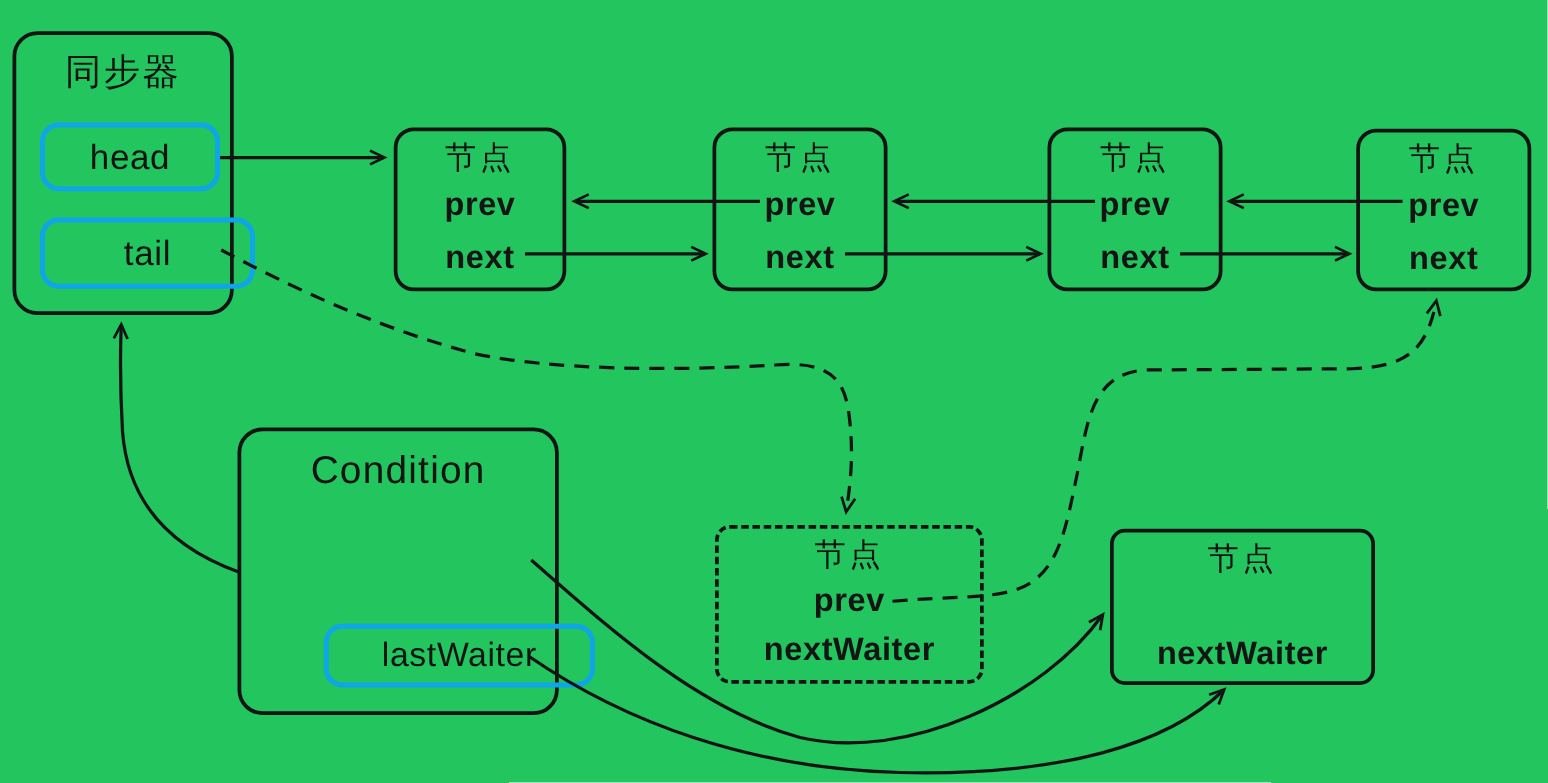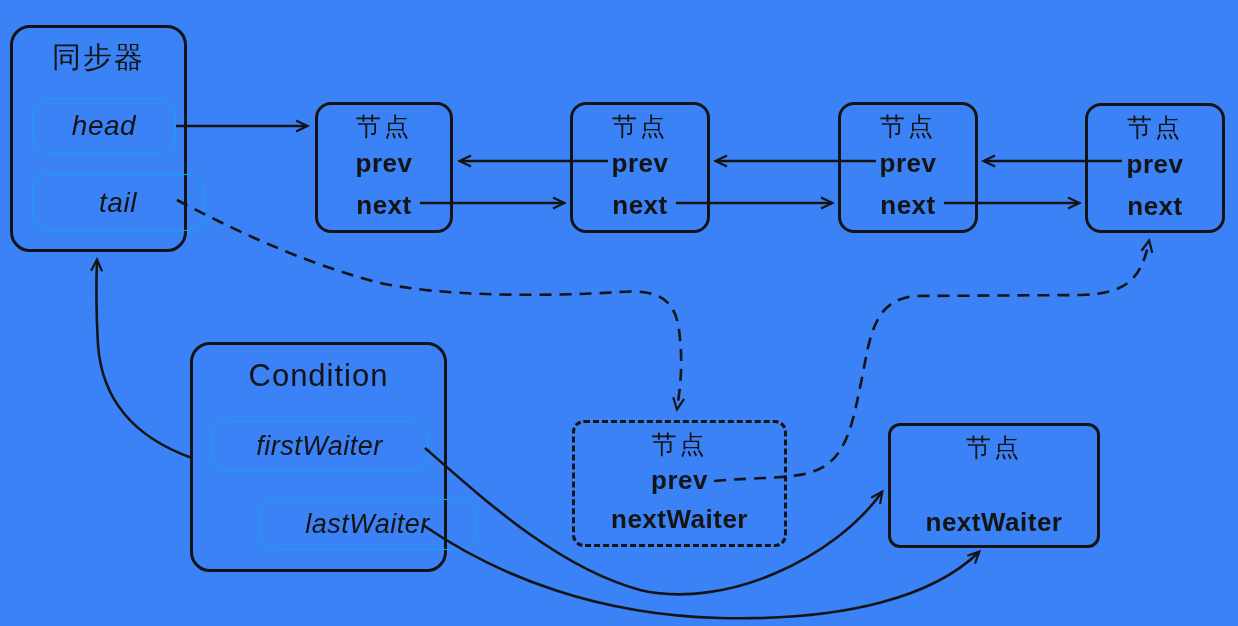--- a/index.html
+++ b/index.html
@@ -1,28 +1,28 @@
 <!DOCTYPE html>
 <html><head>
 <meta charset="utf-8">
 <style>
   html,body{margin:0;padding:0;background:#ffffff;}
   #canvas{
-    position:relative;width:1238px;height:626px;background:#3b82f6;overflow:hidden;
+    position:relative;width:1238px;height:626px;background:#22c55e;overflow:hidden;
     font-family:"Liberation Sans","DejaVu Sans",sans-serif;color:#141414;
   }
   .box{position:absolute;box-sizing:border-box;border:3px solid #141414;background:transparent;}
   .rounded-lg{border-radius:20px;}
   .rounded-md{border-radius:16px;}
   .rounded-sm{border-radius:12px;}
   .dashed{border-style:dashed;}
   .field{
-    position:absolute;box-sizing:border-box;border:1px solid #0ea5e9;border-radius:15px;
+    position:absolute;box-sizing:border-box;border:4px solid #0ea5e9;border-radius:15px;
     display:flex;align-items:center;justify-content:center;
-    font-size:28px;letter-spacing:0.5px;font-style:italic;
+    font-size:28px;letter-spacing:0.5px;
   }
   .box-title{
     display:block;text-align:center;font-size:29px;letter-spacing:2px;
   }
   .qnode{display:flex;flex-direction:column;align-items:center;}
   .qnode .node-title{font-size:25px;line-height:32px;margin-top:5px;letter-spacing:3px;}
   .qnode .node-field{font-weight:bold;font-size:26px;line-height:42px;letter-spacing:0.5px;}
   .wnode{display:flex;flex-direction:column;align-items:center;}
   .wnode .node-title{font-size:25px;line-height:34px;margin-top:4px;letter-spacing:3px;}
   .wnode .node-field{font-weight:bold;font-size:26px;line-height:39px;letter-spacing:0.5px;}
@@ -62,23 +62,20 @@
     <span class="node-field">next</span>
   </div>
   <div class="box rounded-md qnode" style="left:1085px;top:103px;width:140px;height:130px;">
     <span class="node-title">节点</span>
     <span class="node-field">prev</span>
     <span class="node-field">next</span>
   </div>
 
   <div class="box rounded-lg" style="left:190px;top:342px;width:257px;height:230px;">
     <span class="box-title" style="margin-top:13px;font-size:31px;letter-spacing:1px;">Condition</span>
-    <div class="field" style="left:18px;top:76px;width:217px;height:50px;font-size:27px;">
-      <span>firstWaiter</span>
-    </div>
     <div class="field" style="left:18px;top:154px;width:217px;height:51px;font-size:27px;margin-left:48px;">
       <span>lastWaiter</span>
     </div>
   </div>
 
   <div class="box rounded-sm dashed wnode" style="left:572px;top:420px;width:215px;height:127px;">
     <span class="node-title">节点</span>
     <span class="node-field">prev</span>
     <span class="node-field">nextWaiter</span>
   </div>

